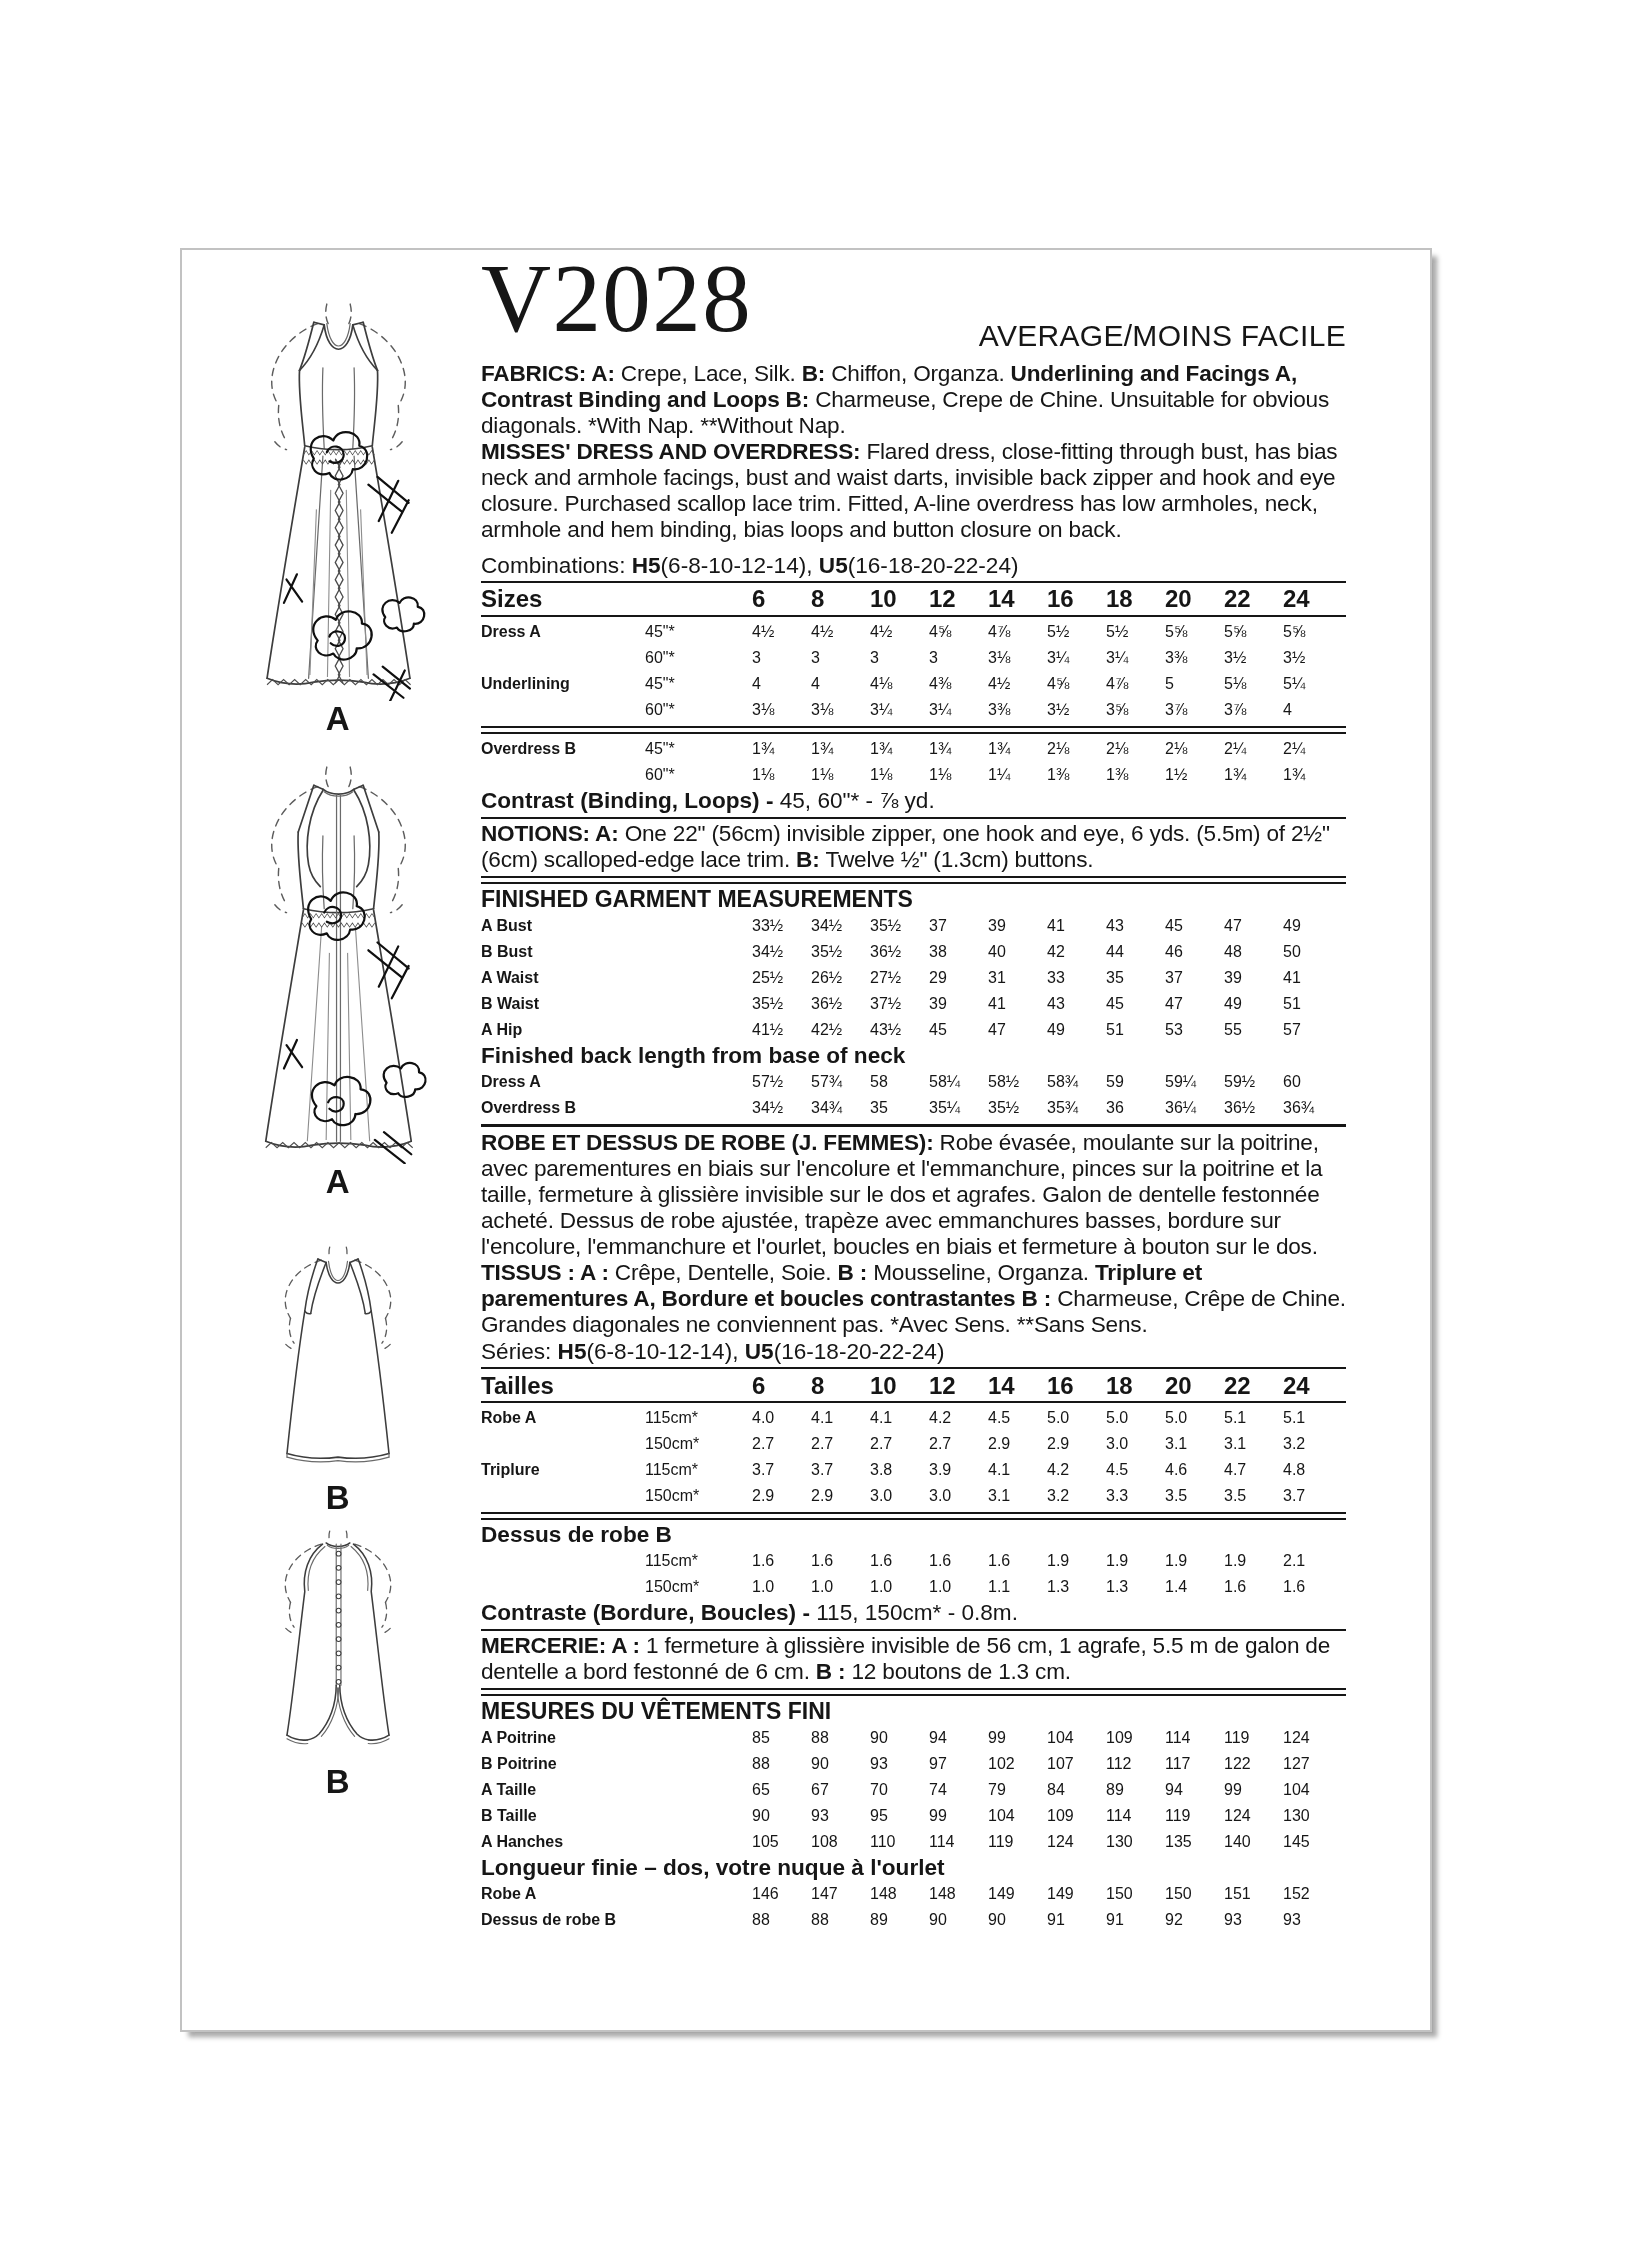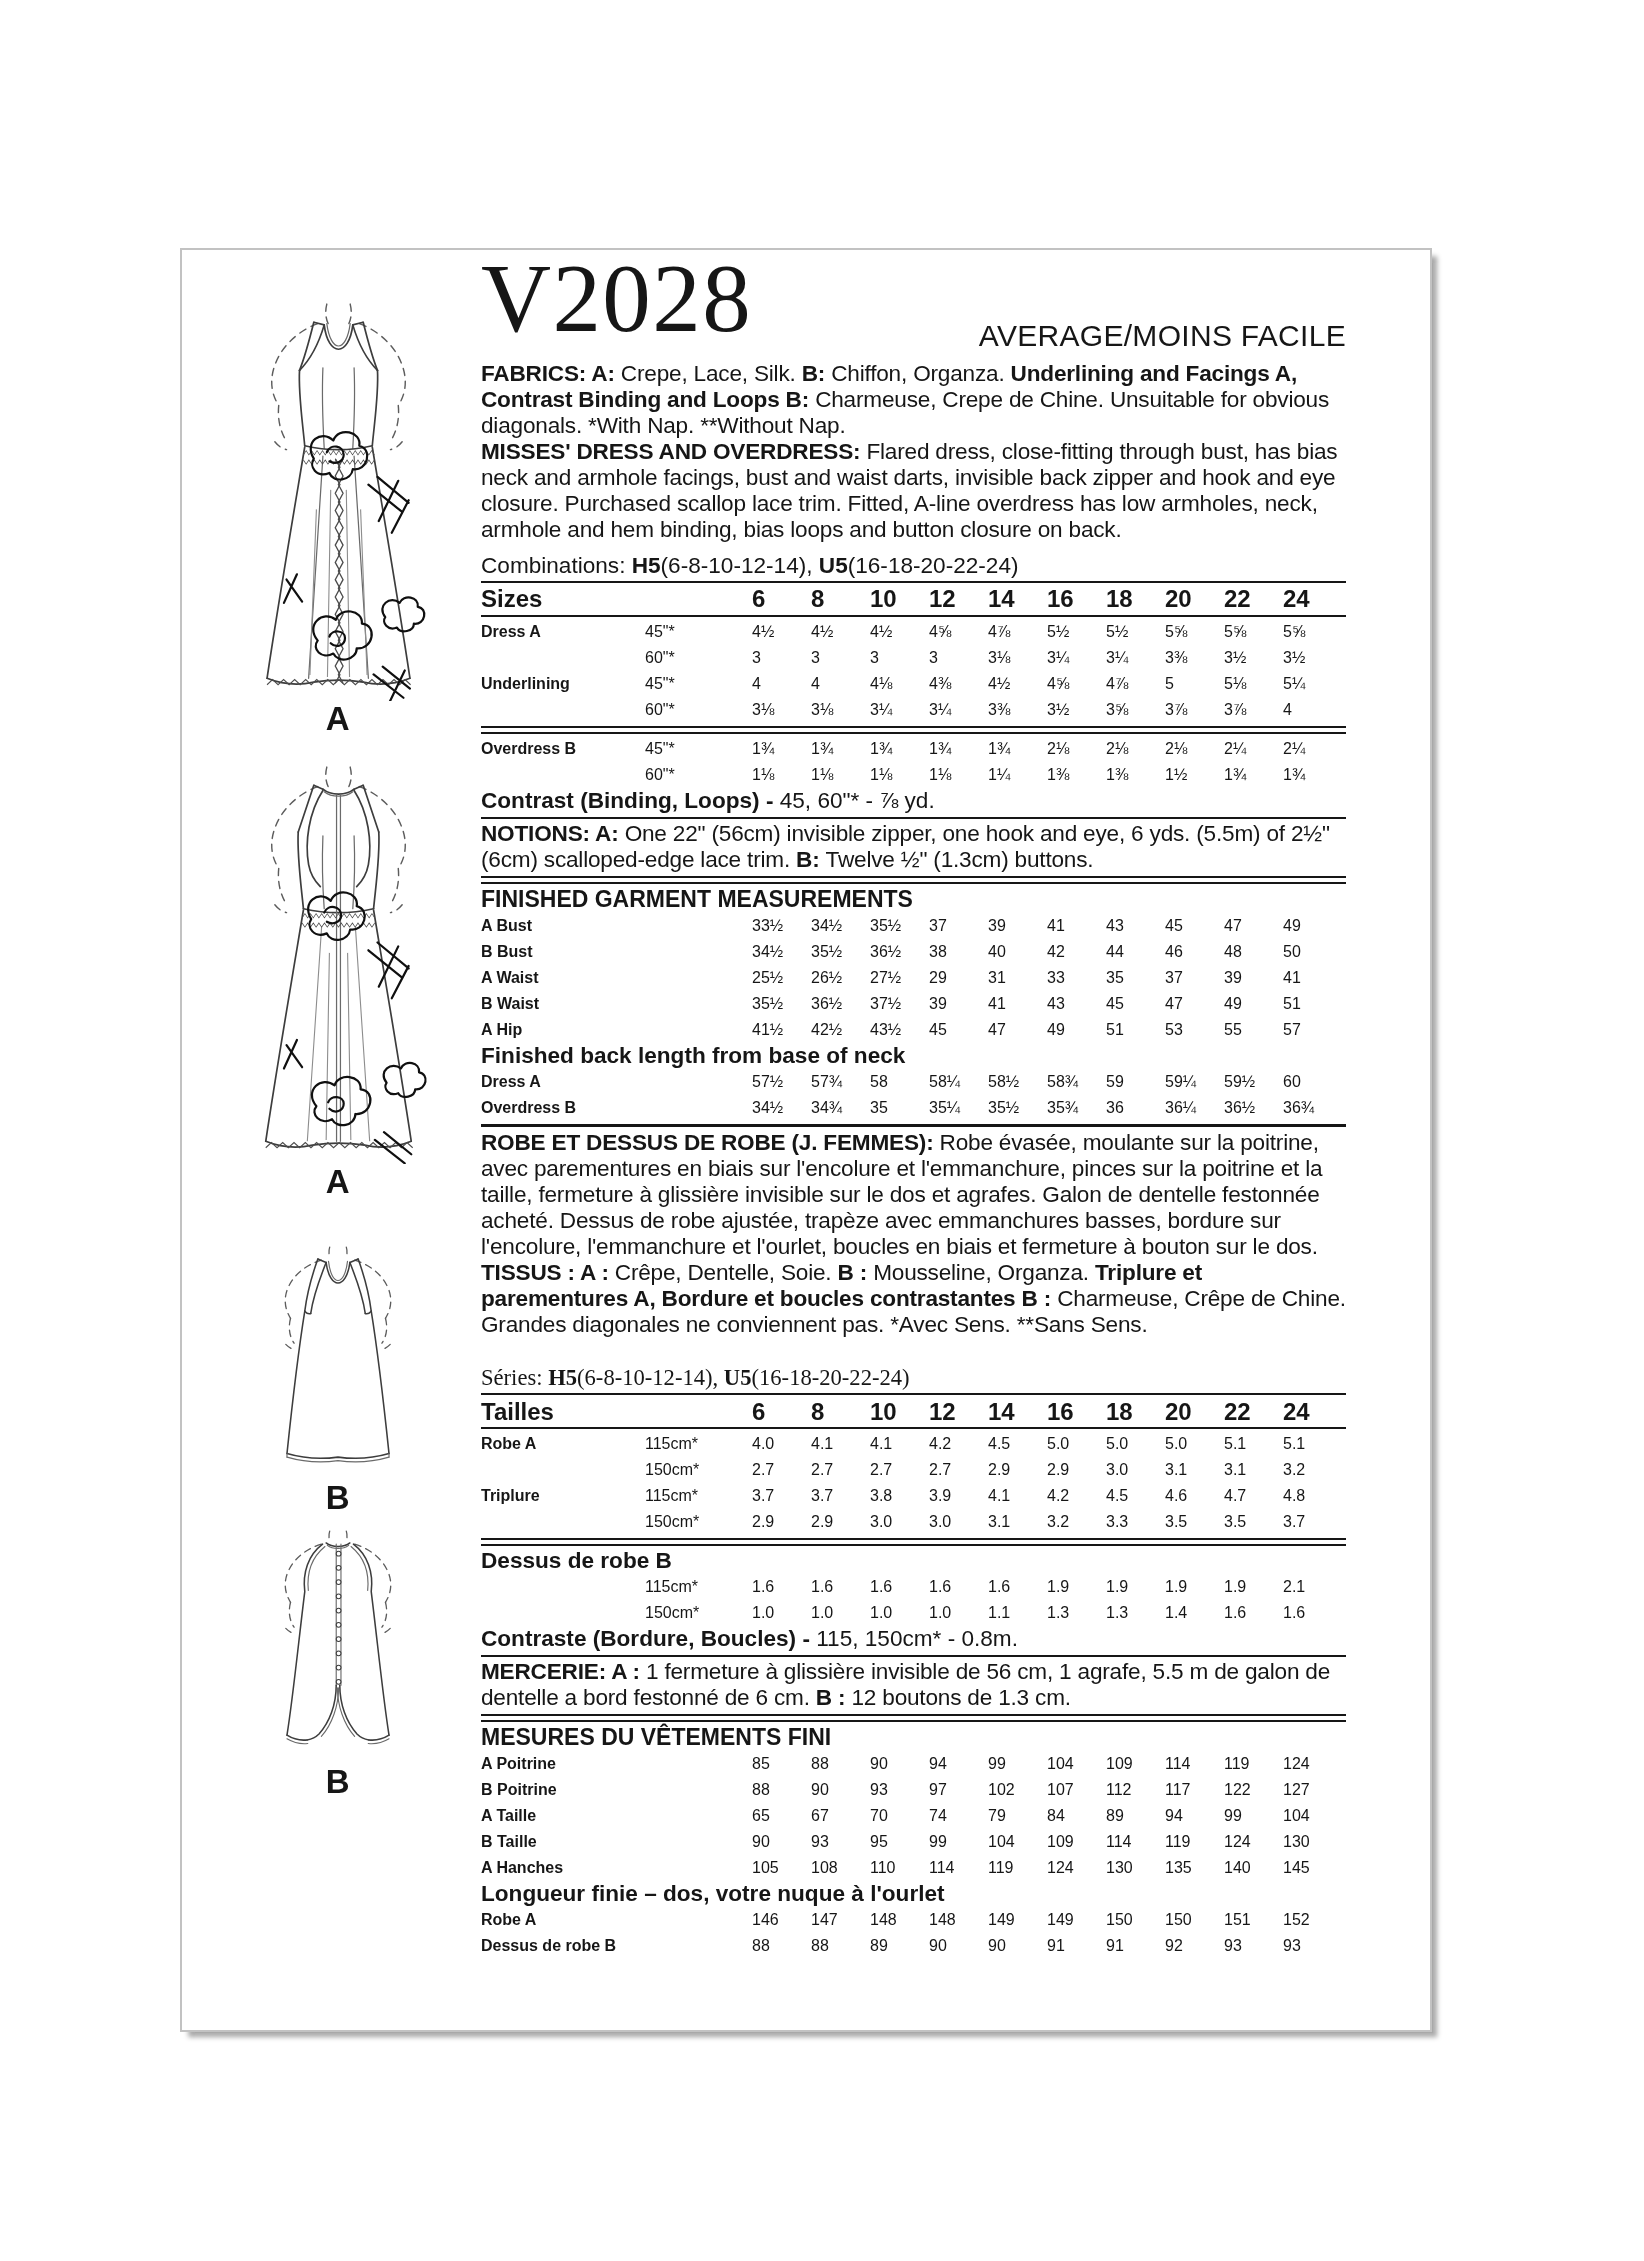--- a/index.html
+++ b/index.html
@@ -39,21 +39,21 @@
   .thead{font-weight:700;font-size:24px;line-height:27px;}
   .cl{font-weight:700;white-space:nowrap;}
   .sp2{grid-column:span 2;}
   .cs,.cn{font-weight:400;white-space:nowrap;}
   .thead .cn{font-weight:700;}
   .tspan{font-weight:700;font-size:22.6px;line-height:26px;white-space:nowrap;}
   .tline{font-size:22.6px;line-height:26px;white-space:nowrap;}
   .hrule{border-top:2.7px solid #161616;margin:2.7px 0 2.1px 0;}
   .hrule5{border-top:3.4px solid #161616;margin:3.4px 0 2.7px 0;}
   .hrule2{height:4.1px;border-top:2.1px solid #161616;border-bottom:2.1px solid #161616;margin:2.7px 0 2.1px 0;}
-  .mt2{margin-top:1px;}.mt6{margin-top:4.1px;}.mt14{margin-top:27px;font-family:Liberation Serif, serif;}
+  .mt2{margin-top:1px;}.mt6{margin-top:4.1px;}.mt14{margin-top:1px;}
 </style>
 </head>
 <body>
 
 <div class="page">
 
   <div class="figcol">
 
     <div class="fig fig1">
       <svg width="195" height="406" viewBox="0 0 300 625">

